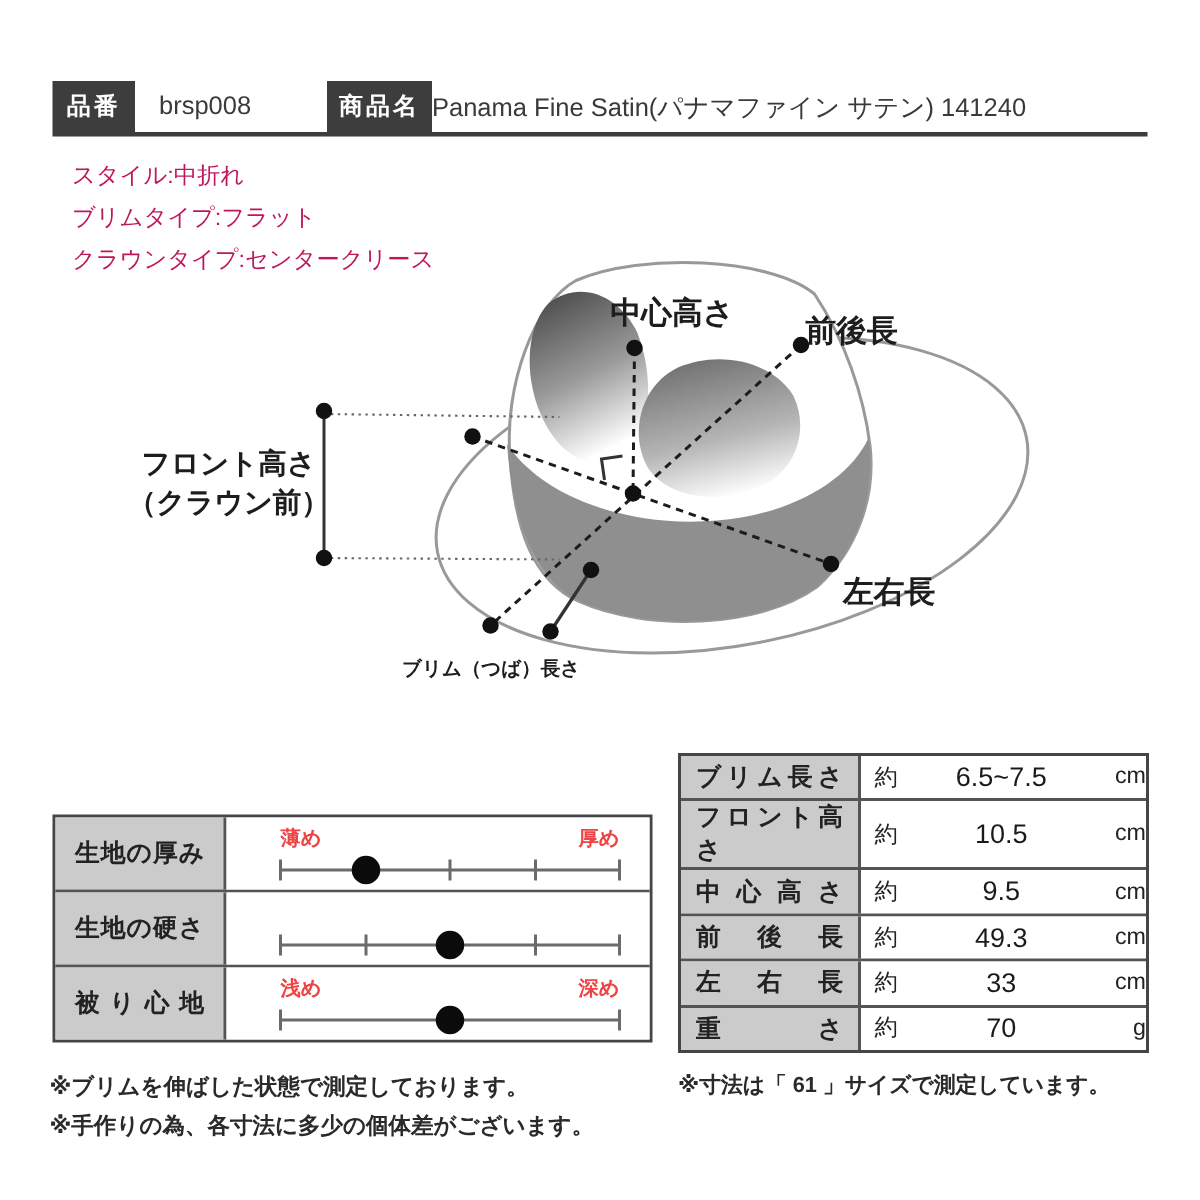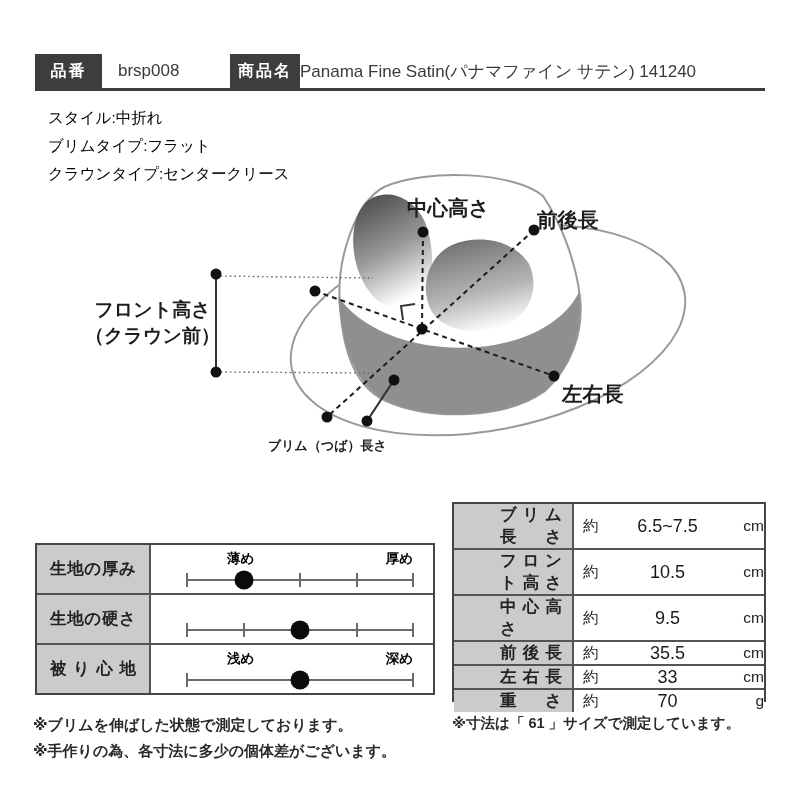--- a/index.html
+++ b/index.html
@@ -5,57 +5,57 @@
   html,body{margin:0;padding:0;}
   body{
     width:800px;height:800px;position:relative;background:#ffffff;
     font-family:"Liberation Sans","DejaVu Sans",sans-serif;color:#2e2e2e;
     overflow:hidden;
   }
   
   .header{position:absolute;left:35px;top:54px;height:34px;display:flex;align-items:center;}
   .tag{background:#3d3d3d;color:#ffffff;height:34px;display:flex;align-items:center;justify-content:center;
        font-size:16px;letter-spacing:2px;font-weight:bold;}
-  .tag-itemno{width:67px;}
+  .tag-itemno{width:55px;}
   .tag-product{width:70px;margin-left:0;}
   .item-no{width:112px;padding-left:16px;font-size:17px;color:#3a3a3a;}
   .product-name{font-size:17px;color:#3a3a3a;white-space:nowrap;}
   .header-rule{position:absolute;left:35px;top:88px;width:730px;height:3px;background:#3d3d3d;}
   
-  .specs{position:absolute;left:48px;top:104px;font-size:15.5px;line-height:28px;color:#000000;font-weight:500;}
+  .specs{position:absolute;left:48px;top:104px;font-size:15.5px;line-height:28px;color:#be185d;font-weight:500;}
   
   .dlabel{position:absolute;font-weight:bold;color:#1d1d1d;white-space:nowrap;}
   .lbl-center{left:407px;top:194px;font-size:20.5px;}
   .lbl-frontback{left:537px;top:206px;font-size:20.5px;}
   .lbl-leftright{left:562px;top:380px;font-size:20.5px;}
   .lbl-brim{left:268px;top:437px;font-size:13px;}
   .lbl-frontheight{left:80px;top:297px;width:145px;text-align:center;font-size:19px;line-height:26px;}
   
   .slider-table{position:absolute;left:35px;top:543px;width:400px;height:152px;
      border:2.5px solid #454545;box-sizing:border-box;display:flex;flex-direction:column;}
   .srow{flex:1;display:flex;border-top:2px solid #545454;}
   .srow:first-child{border-top:none;}
   .slabel{width:114px;background:#cbcbcb;border-right:2px solid #545454;box-sizing:border-box;
      display:flex;align-items:center;font-size:16.5px;font-weight:bold;color:#222;}
   .slabel span{display:block;width:100%;padding:0 13px;text-align:justify;text-align-last:justify;}
   .sarea{flex:1;position:relative;background:#fff;}
   .scale-labels{position:absolute;left:36px;right:20px;top:5px;display:flex;justify-content:space-between;
-     font-size:13.5px;font-weight:bold;color:#000000;margin-left:40px;}
+     font-size:13.5px;font-weight:bold;color:#ef4444;}
   .track{position:absolute;left:36px;right:20px;top:27px;height:16px;}
   .track::before{content:"";position:absolute;left:0;right:0;top:7px;height:2px;background:#6b6b6b;}
   .tick{position:absolute;top:1px;width:2px;height:14px;background:#6b6b6b;transform:translateX(-50%);}
   .sdot{position:absolute;top:8px;width:19px;height:19px;border-radius:50%;background:#0b0b0b;
      transform:translate(-50%,-50%);}
   
   .measure-table{position:absolute;left:452px;top:502px;width:314px;height:200px;
      border:2.5px solid #454545;box-sizing:border-box;display:flex;flex-direction:column;}
   .mrow{flex:1;display:flex;border-top:2px solid #545454;}
   .mrow:first-child{border-top:none;}
   .mlabel{width:120px;background:#cbcbcb;border-right:2px solid #545454;box-sizing:border-box;
-     display:flex;align-items:center;font-size:16.5px;font-weight:bold;color:#222;padding-left:36px;}
+     display:flex;align-items:center;font-size:16.5px;font-weight:bold;color:#222;}
   .mlabel span{display:block;width:100%;padding:0 10px;text-align:justify;text-align-last:justify;}
   .mval{flex:1;display:flex;align-items:center;background:#fff;}
   .approx{width:34px;padding-left:9px;font-size:15.5px;color:#222;}
   .val{flex:1;text-align:center;font-size:18px;color:#1a1a1a;}
   .unit{width:46px;text-align:right;font-size:15.5px;color:#222;}
   
   .footnotes-left{position:absolute;left:33px;top:712px;font-size:15px;line-height:26px;font-weight:600;color:#2a2a2a;}
   .footnote-right{position:absolute;left:452px;top:714px;font-size:14.5px;font-weight:600;color:#2a2a2a;}
   svg.hat-svg{position:absolute;left:0;top:0;}
 </style>
@@ -222,21 +222,21 @@
       <span class="val">9.5</span>
       <span class="unit">cm</span>
     </div>
   </div>
   <div class="mrow">
     <div class="mlabel">
         <span>前後長</span>
       </div>
     <div class="mval">
       <span class="approx">約</span>
-      <span class="val">35.5</span>
+      <span class="val">49.3</span>
       <span class="unit">cm</span>
     </div>
   </div>
   <div class="mrow">
     <div class="mlabel">
         <span>左右長</span>
       </div>
     <div class="mval">
       <span class="approx">約</span>
       <span class="val">33</span>

